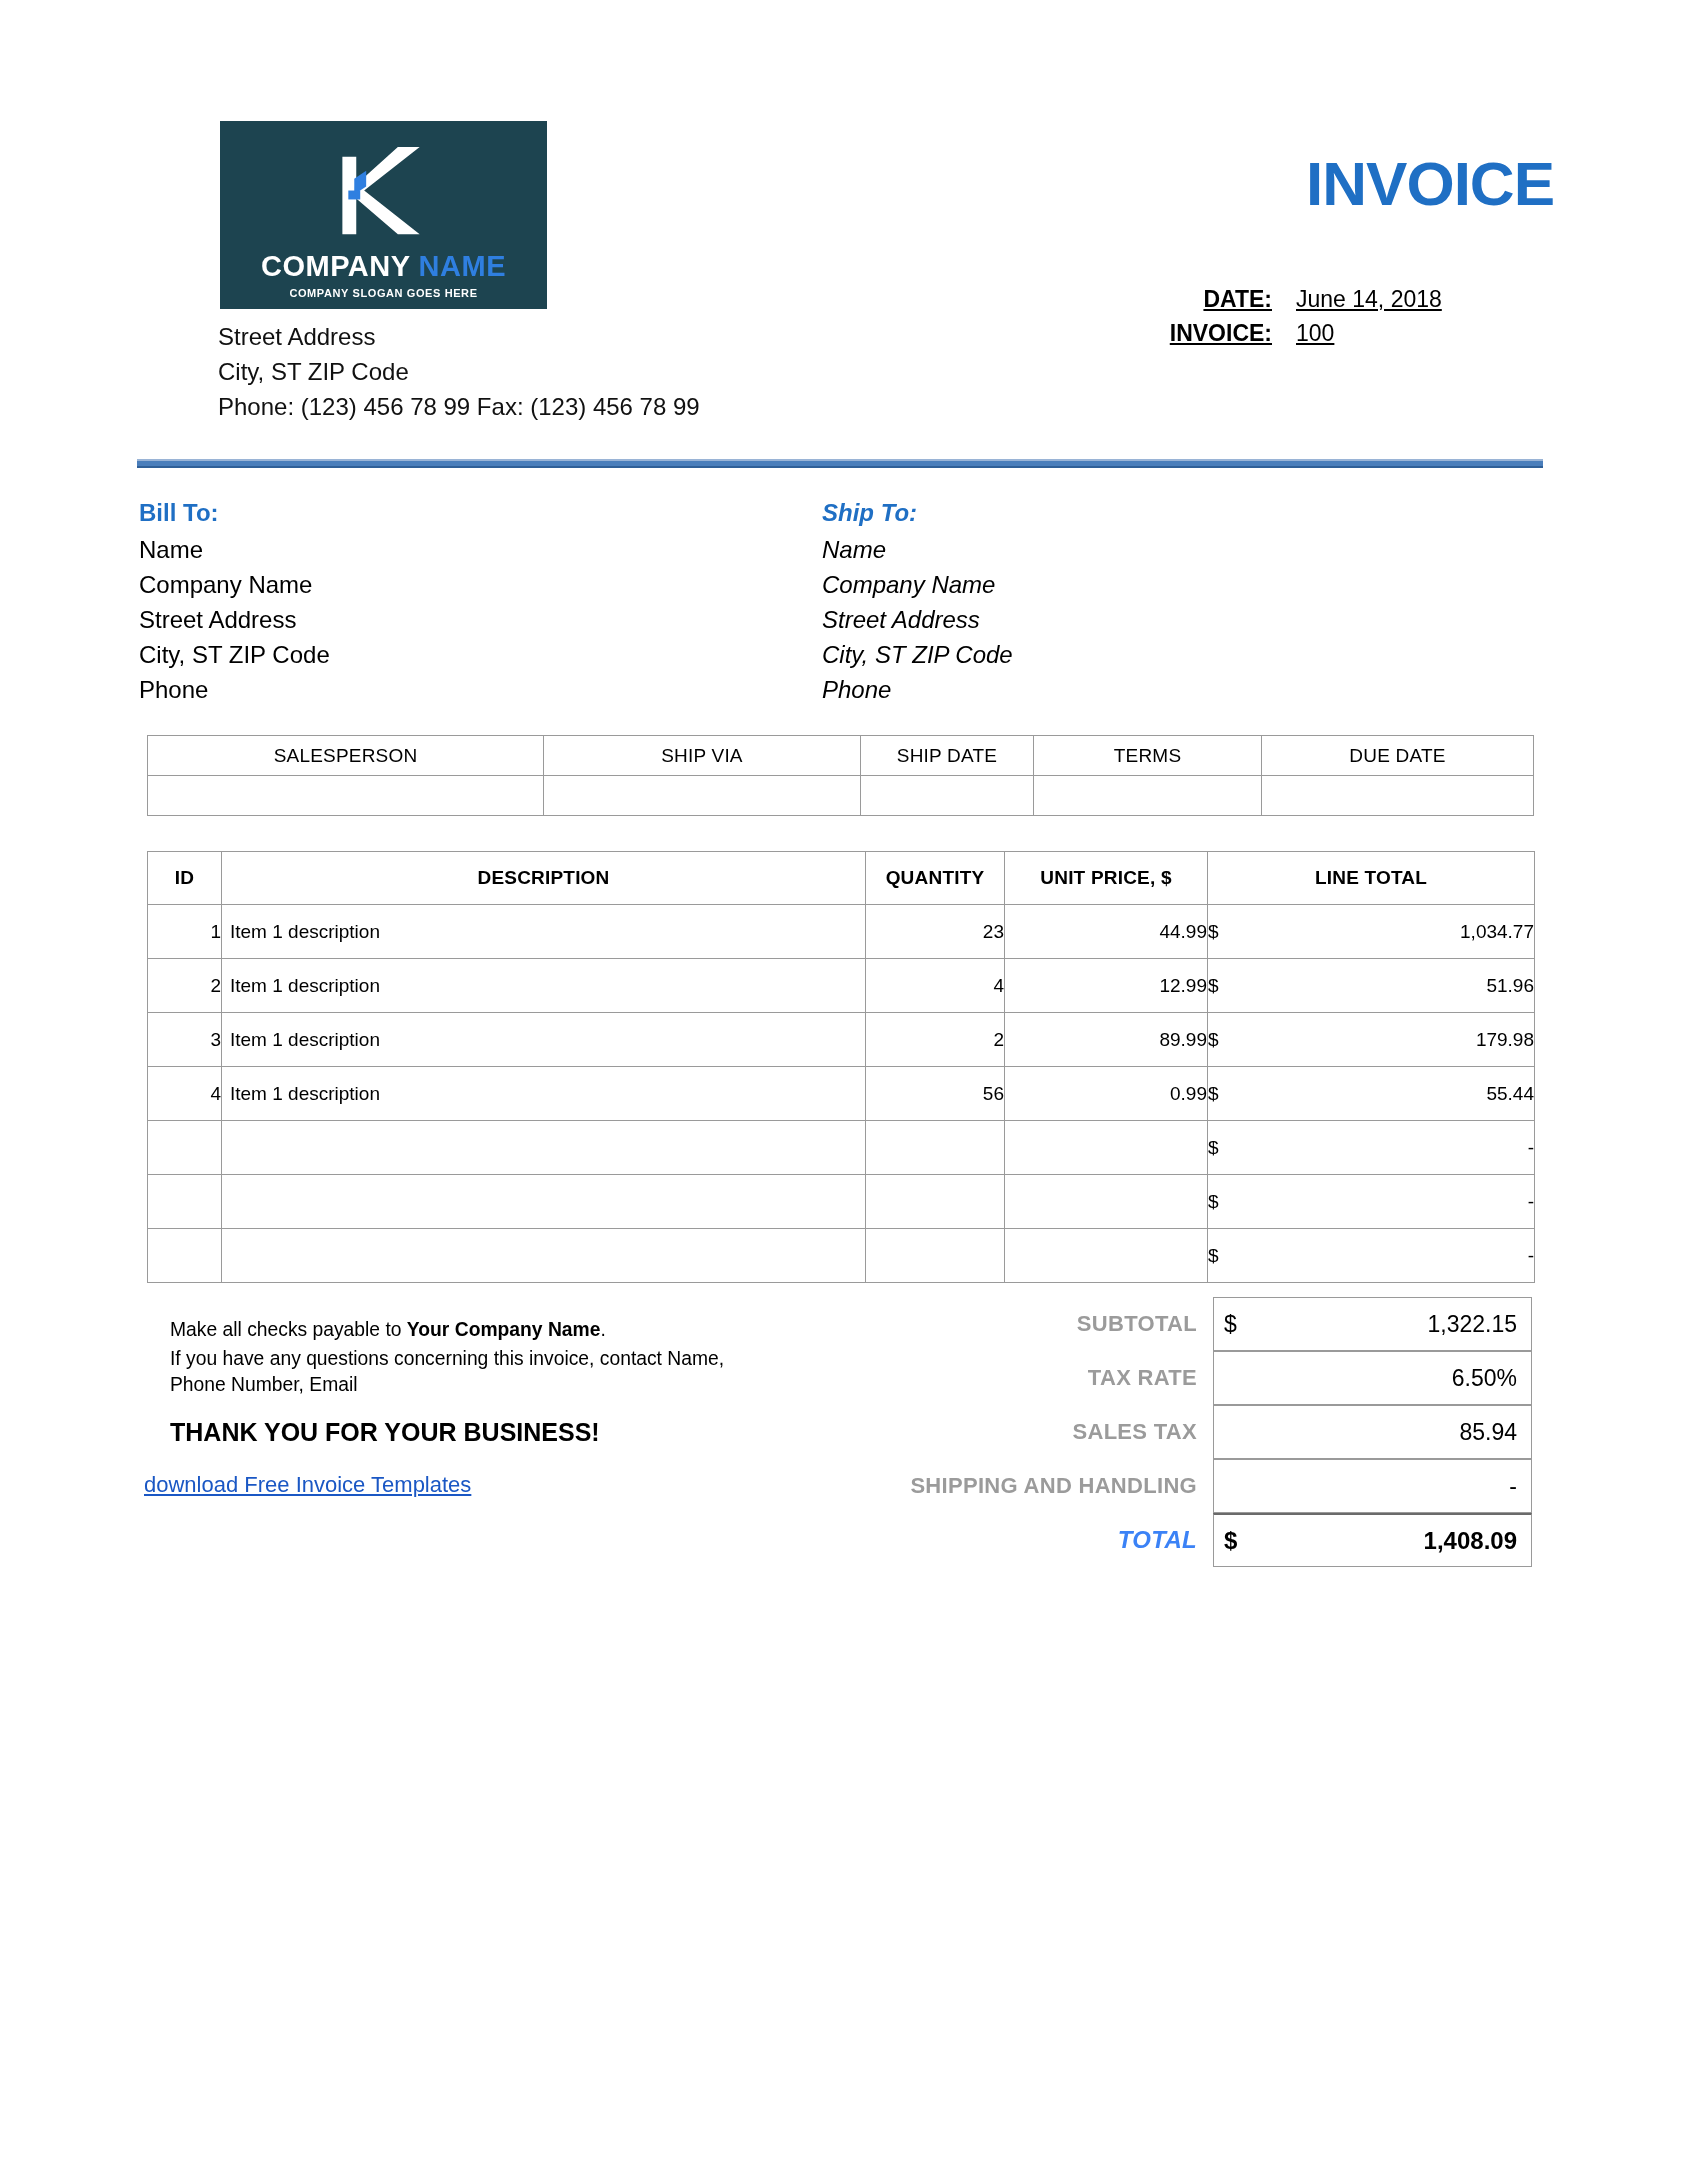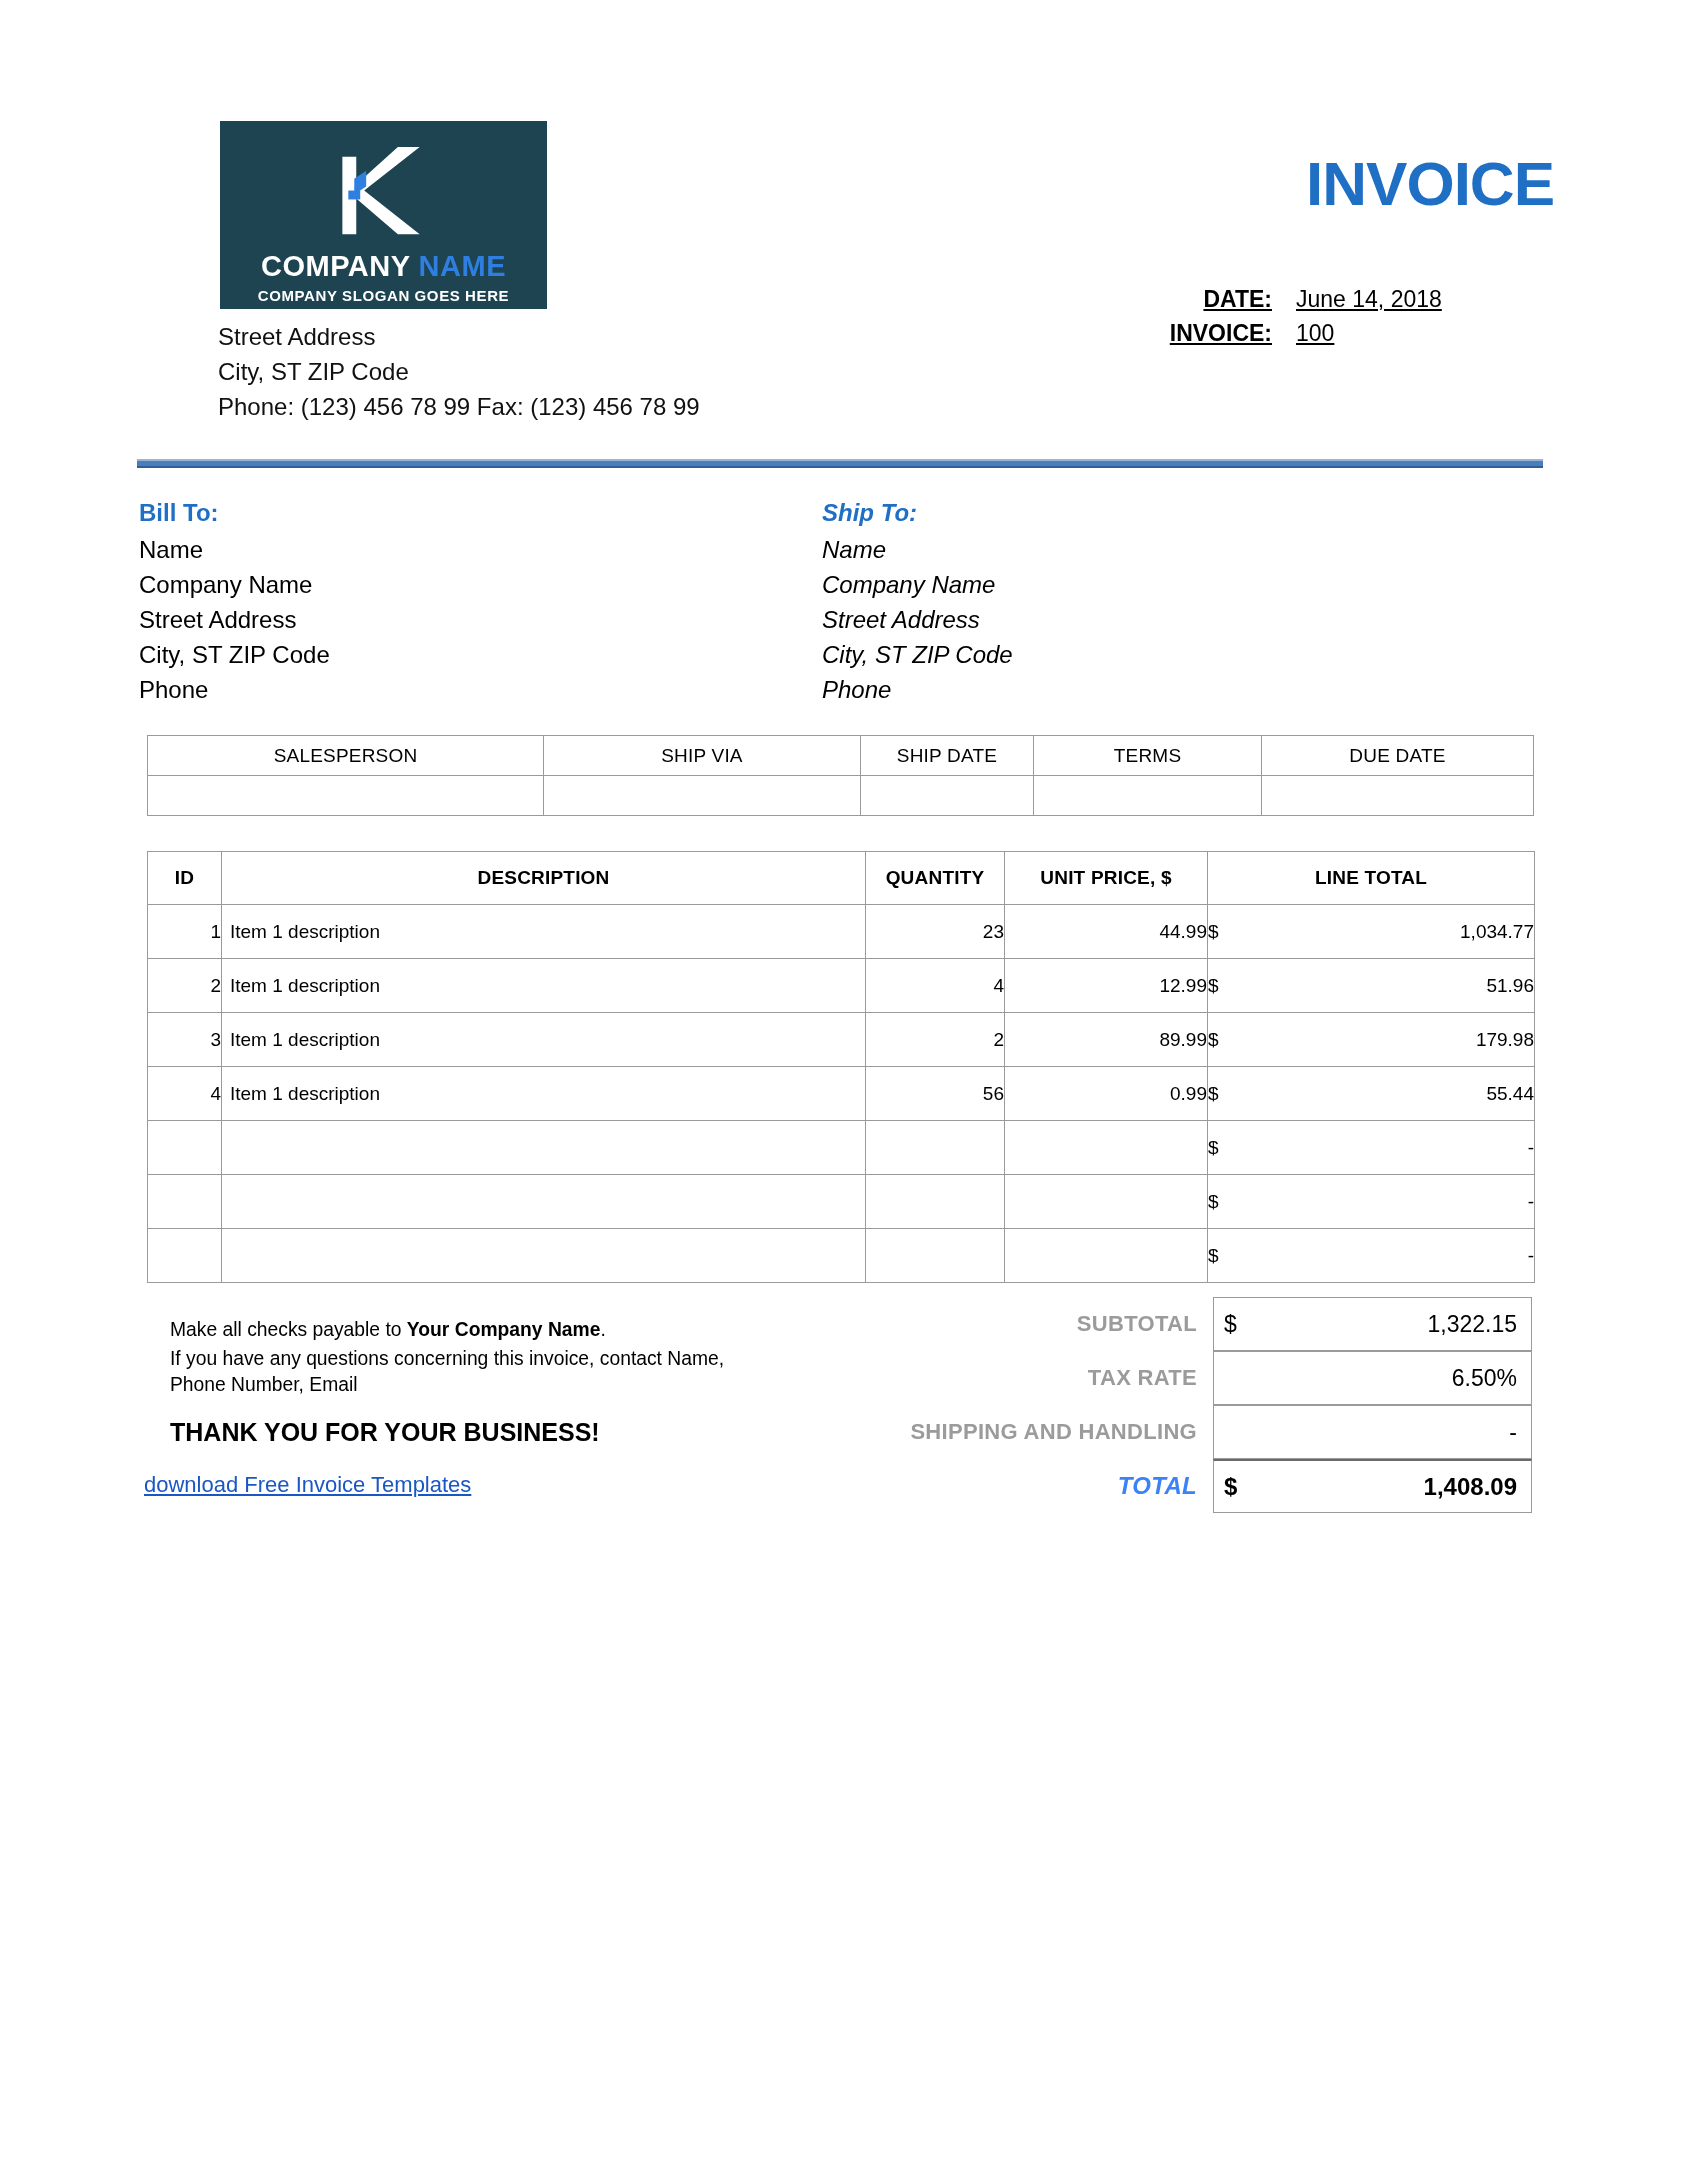--- a/index.html
+++ b/index.html
@@ -58,21 +58,21 @@
     letter-spacing: 0.5px;
   }
   .logo-company .w1 { color: #ffffff; }
   .logo-company .w2 { color: #2f7fe0; }
   .logo-slogan {
     position: absolute;
     left: 0; right: 0;
     top: 166px;
     text-align: center;
     color: #ffffff;
-    font-size: 15px;
+    font-size: 11px;
     font-weight: bold;
     letter-spacing: 0.6px;
   }
 
   .company-addr {
     position: absolute;
     left: 218px;
     top: 319px;
     font-size: 24px;
     line-height: 35px;
@@ -470,20 +470,27 @@
         </div>
       </div>
       <div class="totals-row">
         <div class="totals-label">TAX RATE</div>
         <div class="totals-cell">
           <span class="sym"></span>
           <span class="val">6.50%</span>
         </div>
       </div>
       <div class="totals-row">
+        <div class="totals-label">SALES TAX</div>
+        <div class="totals-cell">
+          <span class="sym"></span>
+          <span class="val">85.94</span>
+        </div>
+      </div>
+      <div class="totals-row">
         <div class="totals-label">SHIPPING AND HANDLING</div>
         <div class="totals-cell">
           <span class="sym"></span>
           <span class="val">-</span>
         </div>
       </div>
       <div class="totals-row grand">
         <div class="totals-label">TOTAL</div>
         <div class="totals-cell">
           <span class="sym">$</span>

